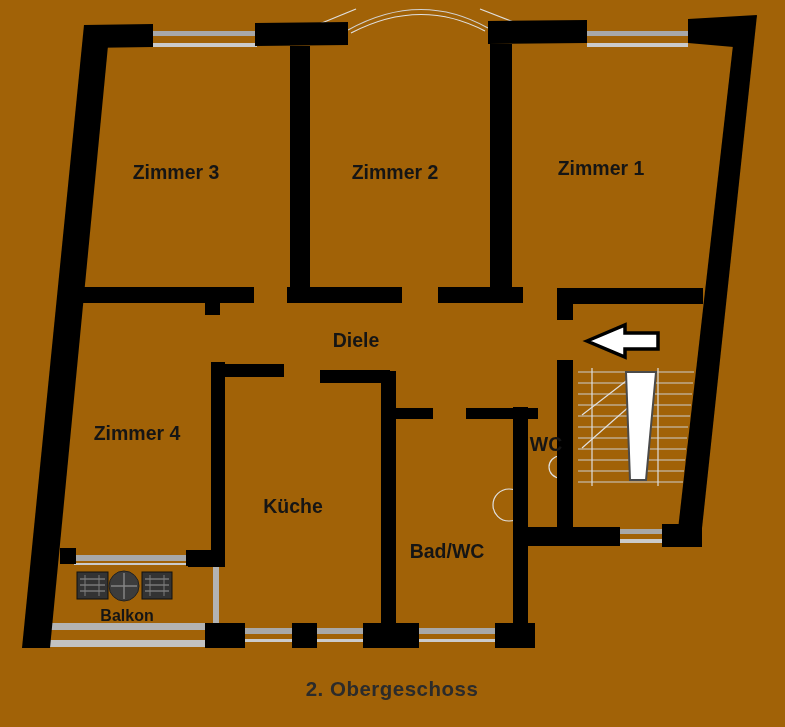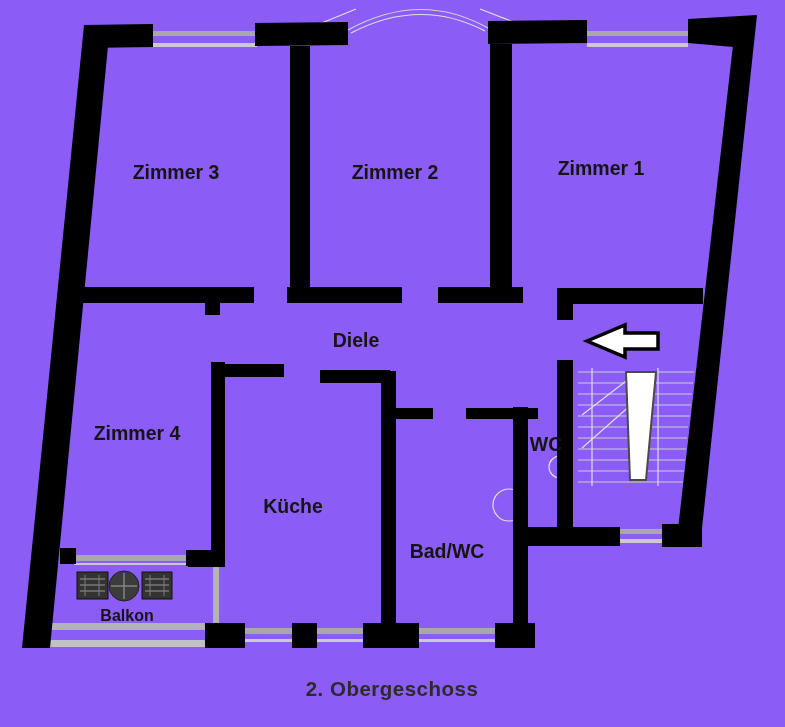--- a/index.html
+++ b/index.html
@@ -1,18 +1,18 @@
 <!DOCTYPE html>
 <html><head>
 <meta charset="utf-8">
 <style>
   html, body { margin: 0; padding: 0; background: #ffffff; }
   .page {
     width: 785px; height: 727px; position: relative;
-    background: #8b5cf6; overflow: hidden;
+    background: #a16207; overflow: hidden;
     font-family: "Liberation Sans", sans-serif;
   }
   svg { display: block; }
   .room-label {
     font-family: "Liberation Sans", sans-serif;
     font-weight: bold; font-size: 19.5px; fill: #151515;
     text-anchor: middle;
   }
   .small-label { font-size: 16px; }
   .caption {

